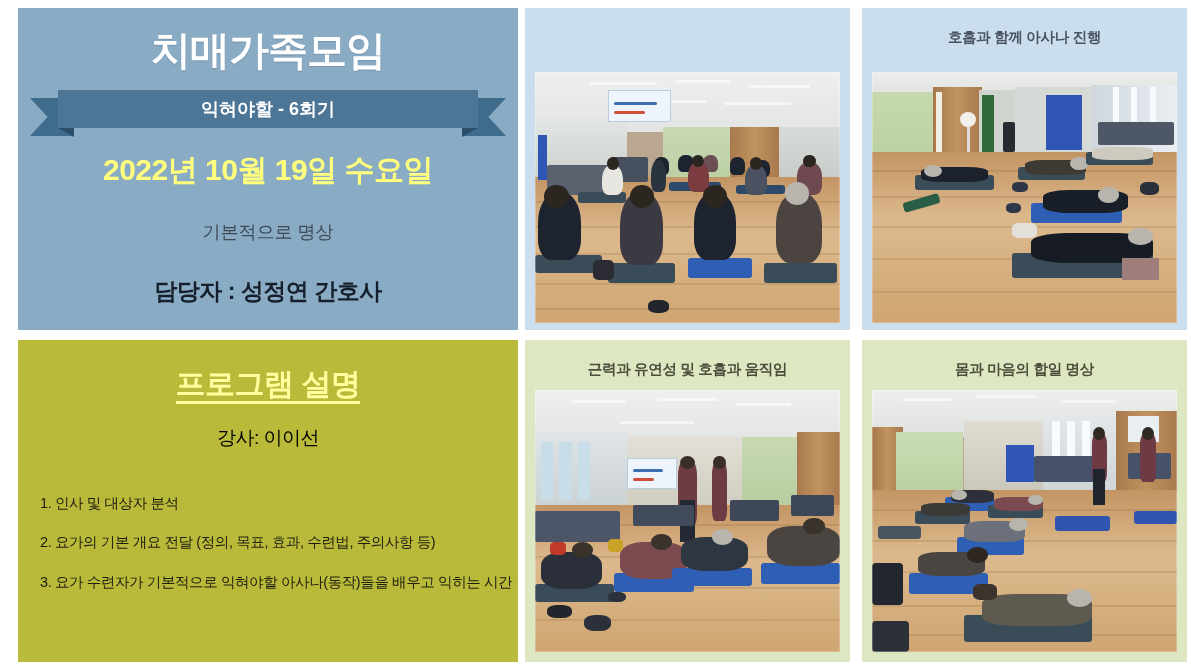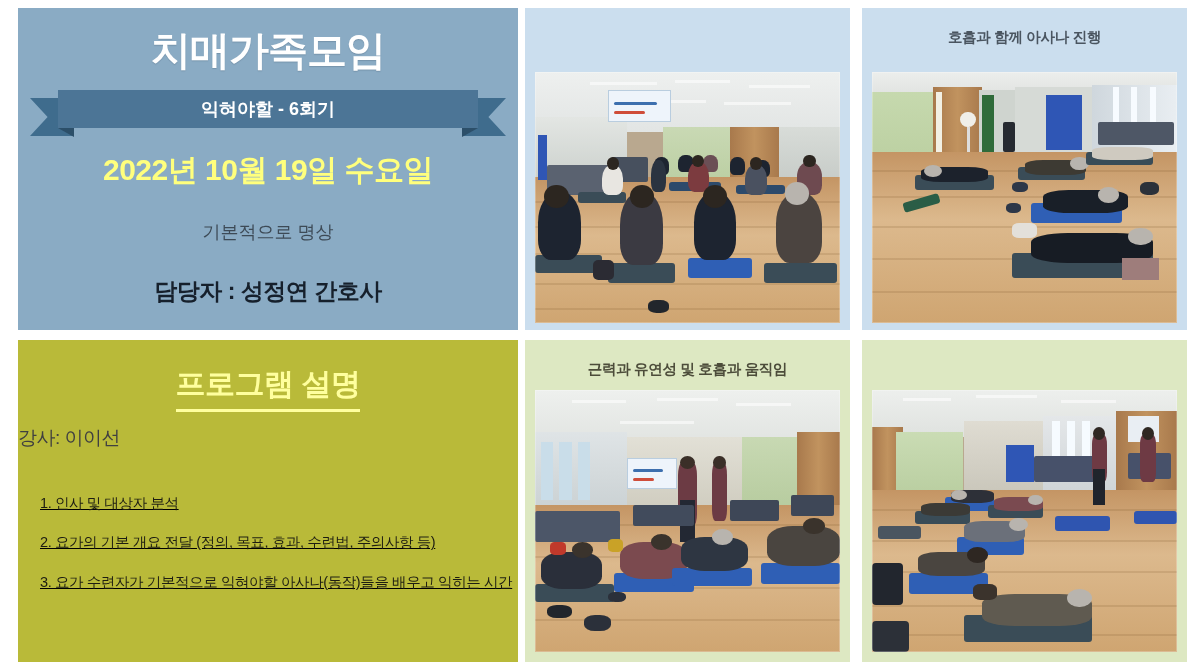--- a/index.html
+++ b/index.html
@@ -140,40 +140,39 @@
     left: 0; right: 0;
     top: 24px;
     text-align: center;
     font-size: 30px;
     font-weight: bold;
     color: #ffff9e;
     letter-spacing: -0.5px;
   }
   .program-heading span.u {
     border-bottom: 3px solid #ffff9e;
-    padding-bottom: 9px;
+    padding-bottom: 1px;
   }
 
   .instructor-line {
     position: absolute;
     left: 0; right: 0;
     top: 85px;
-    text-align: left;
+    text-align: center;
     font-size: 19px;
-    color: #404040;
+    color: #000000;
     font-weight: normal;
     letter-spacing: -0.5px;
   }
 
   .program-list {
     position: absolute;
     left: 22px;
     right: 12px;
     top: 155px;
-    text-decoration: underline;
   }
   .program-list-item {
     font-size: 14.5px;
     color: #1d1d12;
     line-height: 1.2;
     margin-bottom: 22px;
     letter-spacing: -0.4px;
     white-space: nowrap;
   }
 
@@ -479,20 +478,21 @@
         <div style="left:82%;top:74%;width:12%;height:9%;background:#9e7d7b"></div>
 
         <div style="left:46%;top:44%;width:5%;height:4%;background:#2d3748;border-radius:40%"></div>
         <div style="left:44%;top:52%;width:5%;height:4%;background:#2d3748;border-radius:40%"></div>
         <div style="left:88%;top:44%;width:6%;height:5%;background:#2b313a;border-radius:40%"></div>
       </div>
     </div>
   </div>
 
   <div class="photo-panel green" id="photo-panel-4">
+    <div class="photo-caption">몸과 마음의 합일 명상</div>
     <div class="photo-frame">
       <div class="scene soft">
         <div class="ceiling" style="height:18%;background:linear-gradient(#edefed,#dfe2df)"></div>
         <div class="ceil-tile" style="left:10%;top:3%;width:16%"></div>
         <div class="ceil-tile" style="left:34%;top:2%;width:20%"></div>
         <div class="ceil-tile" style="left:62%;top:4%;width:18%"></div>
         <div class="wall-wood" style="left:0;top:14%;width:10%;height:30%"></div>
         <div style="left:8%;top:16%;width:22%;height:26%;background:linear-gradient(#cadcb4,#b8cd9f)"></div>
         <div style="left:30%;top:12%;width:26%;height:28%;background:linear-gradient(#dfdcd2,#c9c6ba)"></div>
         <div style="left:56%;top:10%;width:24%;height:28%;background:linear-gradient(#e4e7e9,#d0d5d8)"></div>

